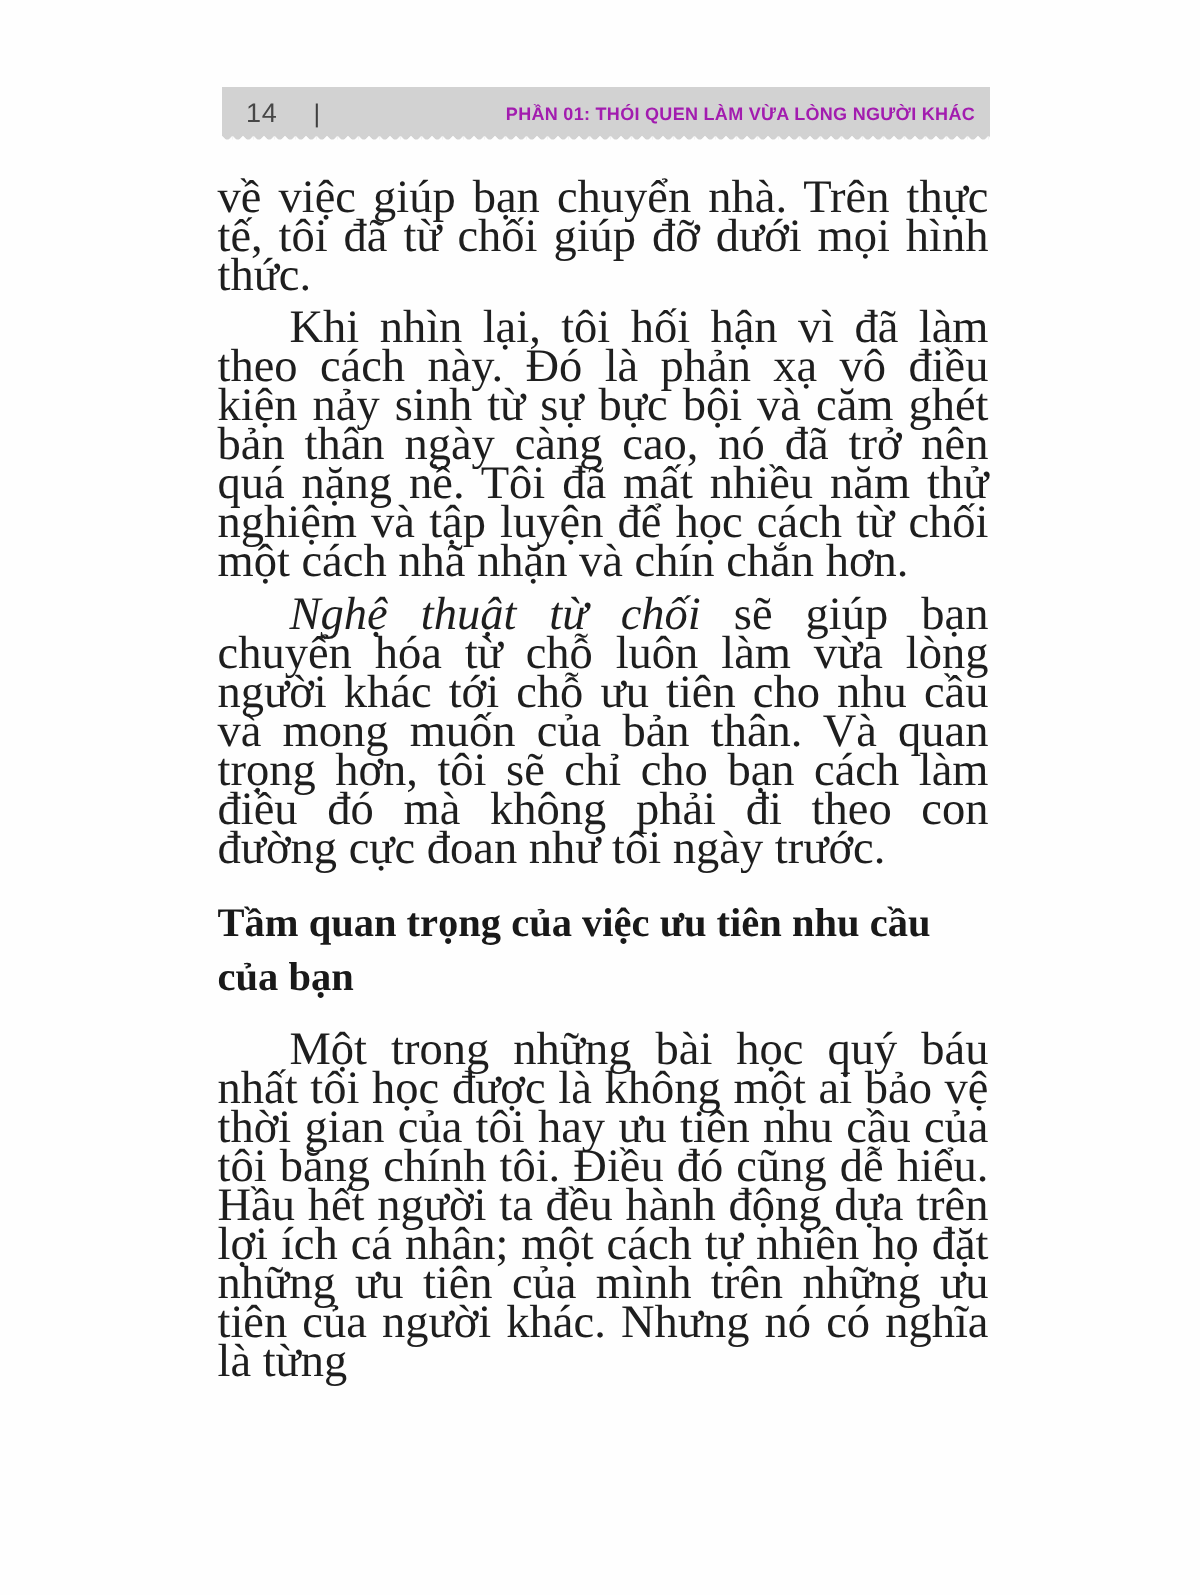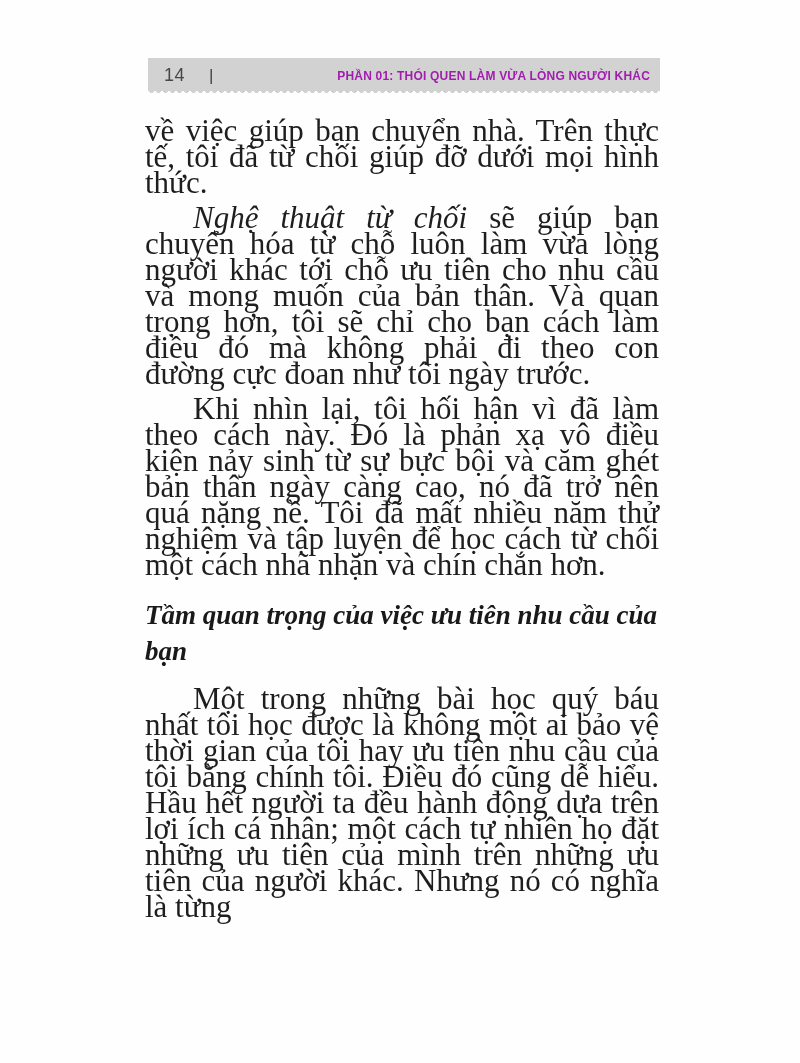--- a/index.html
+++ b/index.html
@@ -86,43 +86,42 @@
   .book-title-italic {
     font-style: italic;
   }
   .section-heading {
     margin: 19px 0 17px 0;
     font-size: 27px;
     line-height: 36px;
     font-weight: bold;
     color: #191919;
     text-align: left;
-    font-style: italic;
   }
 </style>
 </head>
 <body>
 
 <div class="page">
 
   <div class="header-bar">
     <div class="header-left">
       <span class="page-number">14</span>
       <span class="page-number-sep">|</span>
     </div>
     <span class="running-title">PHẦN 01: THÓI QUEN LÀM VỪA LÒNG NGƯỜI KHÁC</span>
   </div>
 
   <div class="body-text">
 
     <p>về việc giúp bạn chuyển nhà. Trên thực tế, tôi đã từ chối giúp đỡ dưới mọi hình thức.</p>
 
+    <p class="indented">Khi nhìn lại, tôi hối hận vì đã làm theo cách này. Đó là phản xạ vô điều kiện nảy sinh từ sự bực bội và căm ghét bản thân ngày càng cao, nó đã trở nên quá nặng nề. Tôi đã mất nhiều năm thử nghiệm và tập luyện để học cách từ chối một cách nhã nhặn và chín chắn hơn.</p>
+
     <p class="indented"><span class="book-title-italic">Nghệ thuật từ chối</span><span> sẽ giúp bạn chuyển hóa từ chỗ luôn làm vừa lòng người khác tới chỗ ưu tiên cho nhu cầu và mong muốn của bản thân. Và quan trọng hơn, tôi sẽ chỉ cho bạn cách làm điều đó mà không phải đi theo con đường cực đoan như tôi ngày trước.</span></p>
-
-    <p class="indented">Khi nhìn lại, tôi hối hận vì đã làm theo cách này. Đó là phản xạ vô điều kiện nảy sinh từ sự bực bội và căm ghét bản thân ngày càng cao, nó đã trở nên quá nặng nề. Tôi đã mất nhiều năm thử nghiệm và tập luyện để học cách từ chối một cách nhã nhặn và chín chắn hơn.</p>
 
     <h2 class="section-heading">Tầm quan trọng của việc ưu tiên nhu cầu của bạn</h2>
 
     <p class="indented">Một trong những bài học quý báu nhất tôi học được là không một ai bảo vệ thời gian của tôi hay ưu tiên nhu cầu của tôi bằng chính tôi. Điều đó cũng dễ hiểu. Hầu hết người ta đều hành động dựa trên lợi ích cá nhân; một cách tự nhiên họ đặt những ưu tiên của mình trên những ưu tiên của người khác. Nhưng nó có nghĩa là từng</p>
 
   </div>
 
 </div>
 
 </body></html>

